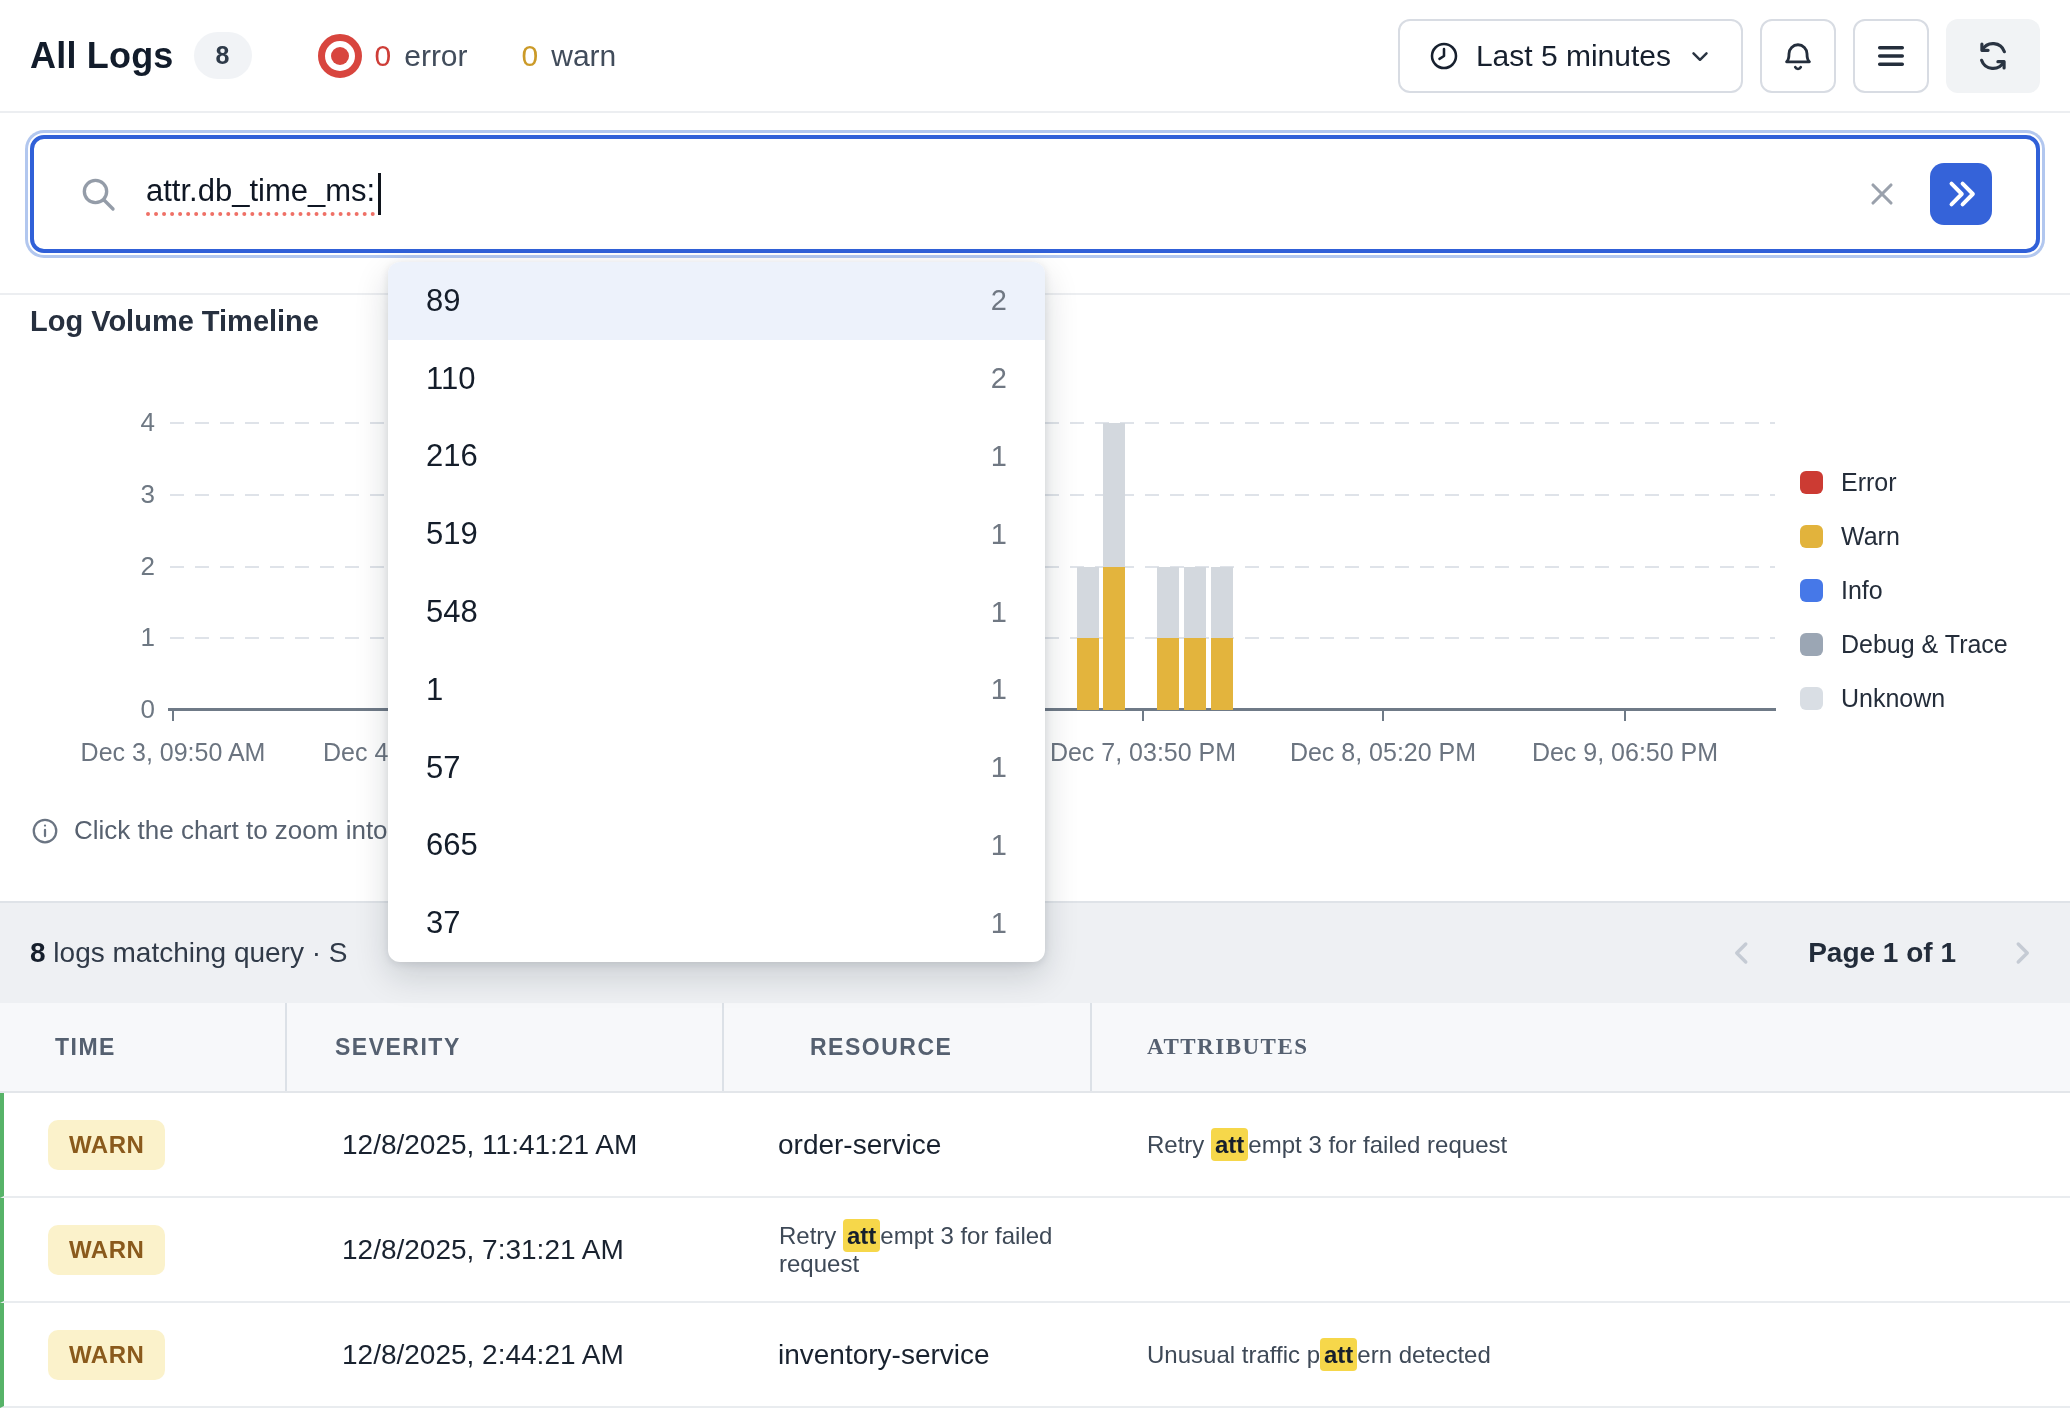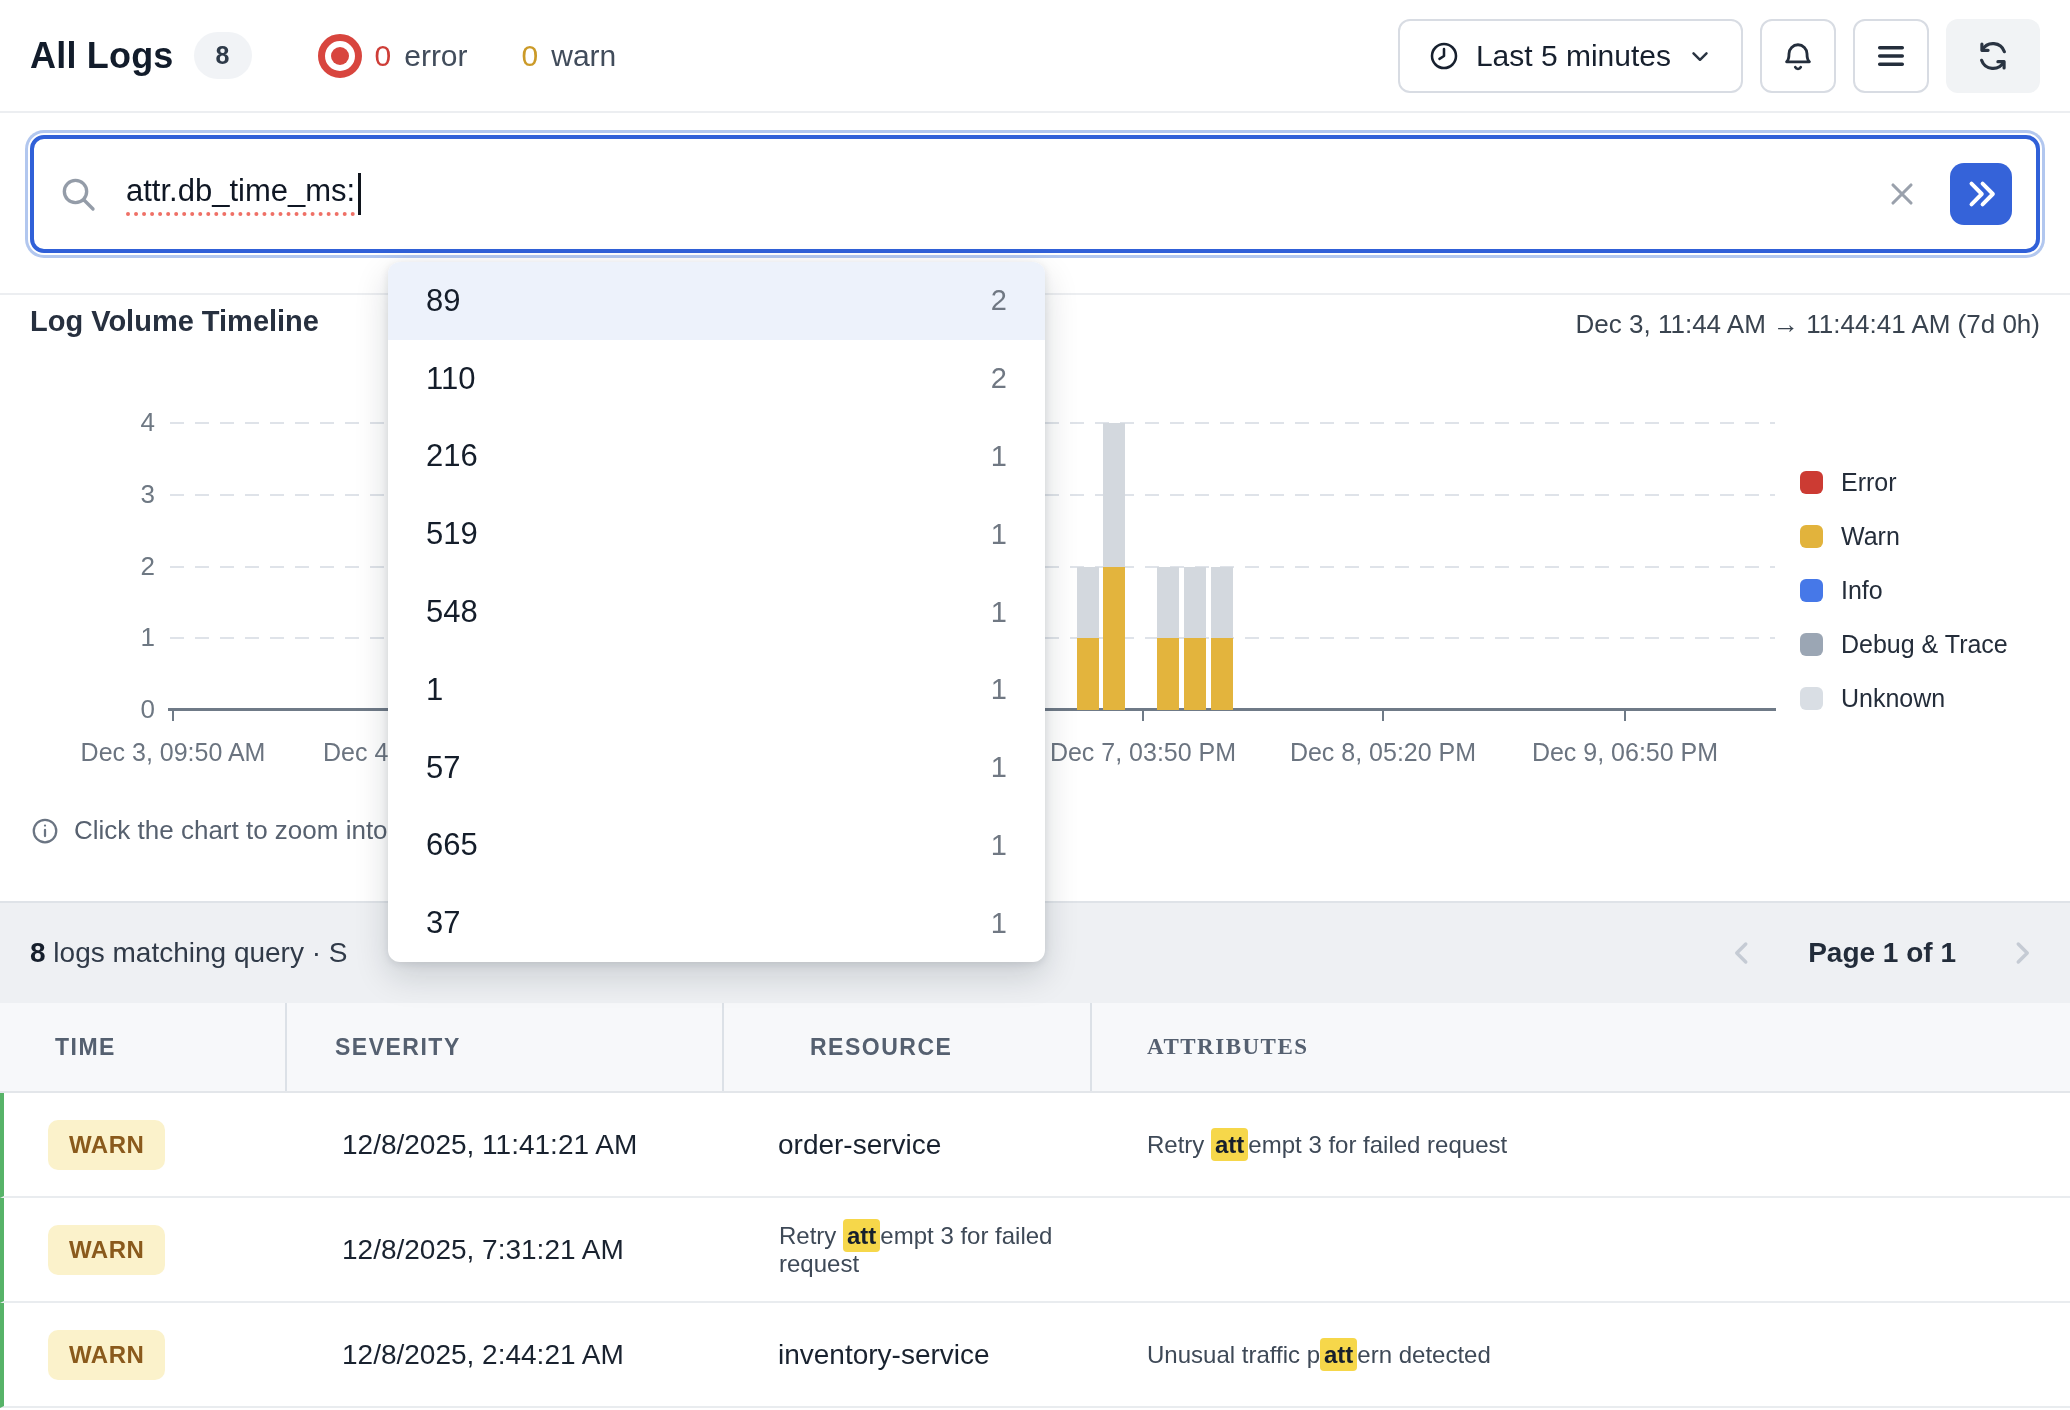--- a/index.html
+++ b/index.html
@@ -24,21 +24,21 @@
   .hdr-spacer { flex:1; }
   .time-range-btn { display:flex; align-items:center; gap:16px; height:74px; padding:0 28px;
     border:2px solid #d8dce3; border-radius:12px; background:#fff; font-size:30px; color:#17202e; cursor:pointer; }
   .icon-btn { width:76px; height:74px; margin-left:17px; border:2px solid #d8dce3; border-radius:12px;
     background:#fff; display:flex; align-items:center; justify-content:center; cursor:pointer; }
   .refresh-btn { width:94px; height:74px; margin-left:17px; border:none; border-radius:12px;
     background:#f1f3f5; display:flex; align-items:center; justify-content:center; cursor:pointer; }
   
   .search-section { padding:22px 30px 40px; }
   .search-bar { height:118px; border:4px solid #3060d8; border-radius:14px; background:#fff;
-    box-shadow:0 0 0 2px #ffffff, 0 0 0 5px #b2c7ef; display:flex; align-items:center; padding:0 24px; }
+    box-shadow:0 0 0 2px #ffffff, 0 0 0 5px #b2c7ef; display:flex; align-items:center; padding:0 44px; }
   .query-text { margin-left:28px; font-size:31px; color:#0f1724;
     border-bottom:4px dotted #ef7066; padding-bottom:3px; }
   .caret { display:inline-block; width:3px; height:42px; background:#10151d; margin-left:3px; vertical-align:middle; }
   .clear-btn { margin-left:auto; background:none; border:none; display:flex; cursor:pointer; }
   .submit-btn { width:62px; height:62px; margin-left:30px; border:none; border-radius:14px;
     background:#3563d9; display:flex; align-items:center; justify-content:center; cursor:pointer; }
   
   .chart-section { position:relative; height:608px; border-top:2px solid #eceef1; }
   .chart-title { position:absolute; left:30px; top:10px; font-size:29px; font-weight:700; color:#27303f; }
   .range-label { position:absolute; right:30px; top:14px; font-size:26px; color:#39434f; }
@@ -181,21 +181,20 @@
             <path d="M6 5.5l6.5 6.5L6 18.5"></path>
             <path d="M13 5.5l6.5 6.5-6.5 6.5"></path>
           </svg>
       </span>
     </button>
   </div>
 </section>
 
 <section class="chart-section">
   <div class="chart-title">Log Volume Timeline</div>
-  <div class="range-label">Dec 3, 11:44 AM → 11:44:41 AM (7d 0h)</div>
 
   <div id="y-axis">
       <div class="y-label" style="top: 399px;">0</div>
       <div class="y-label" style="top: 327.25px;">1</div>
       <div class="y-label" style="top: 255.5px;">2</div>
       <div class="y-label" style="top: 183.75px;">3</div>
       <div class="y-label" style="top: 112px;">4</div>
     </div>
   <div id="gridlines">
       <div class="gridline" style="top: 342.25px;"></div>

